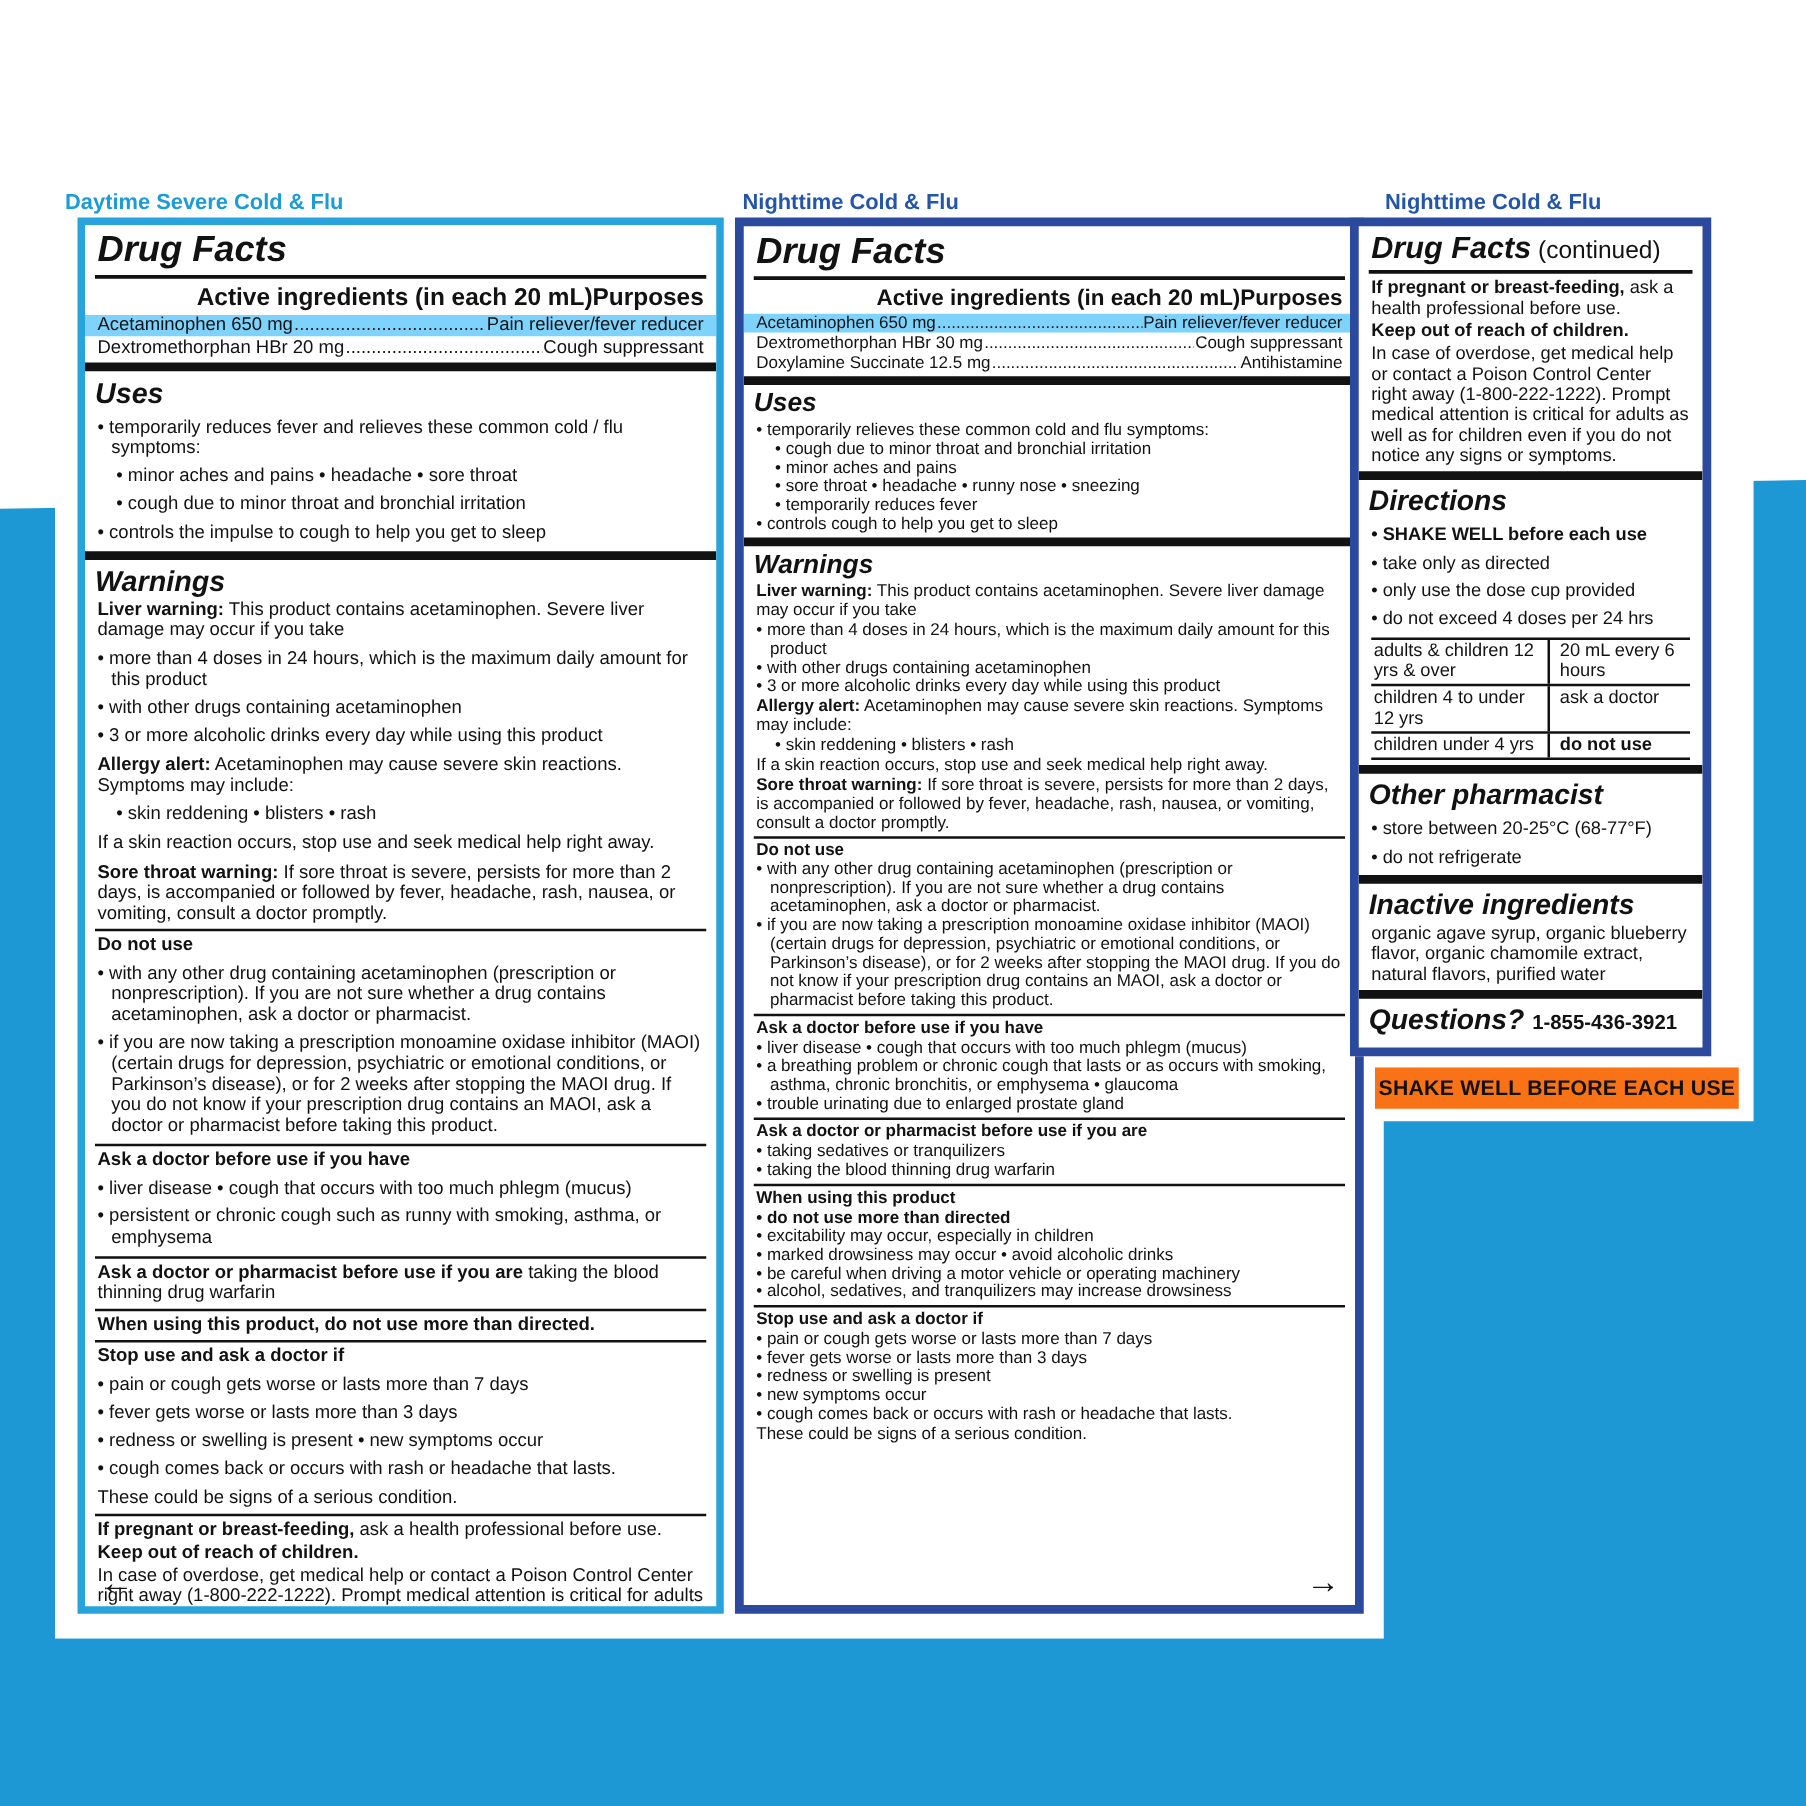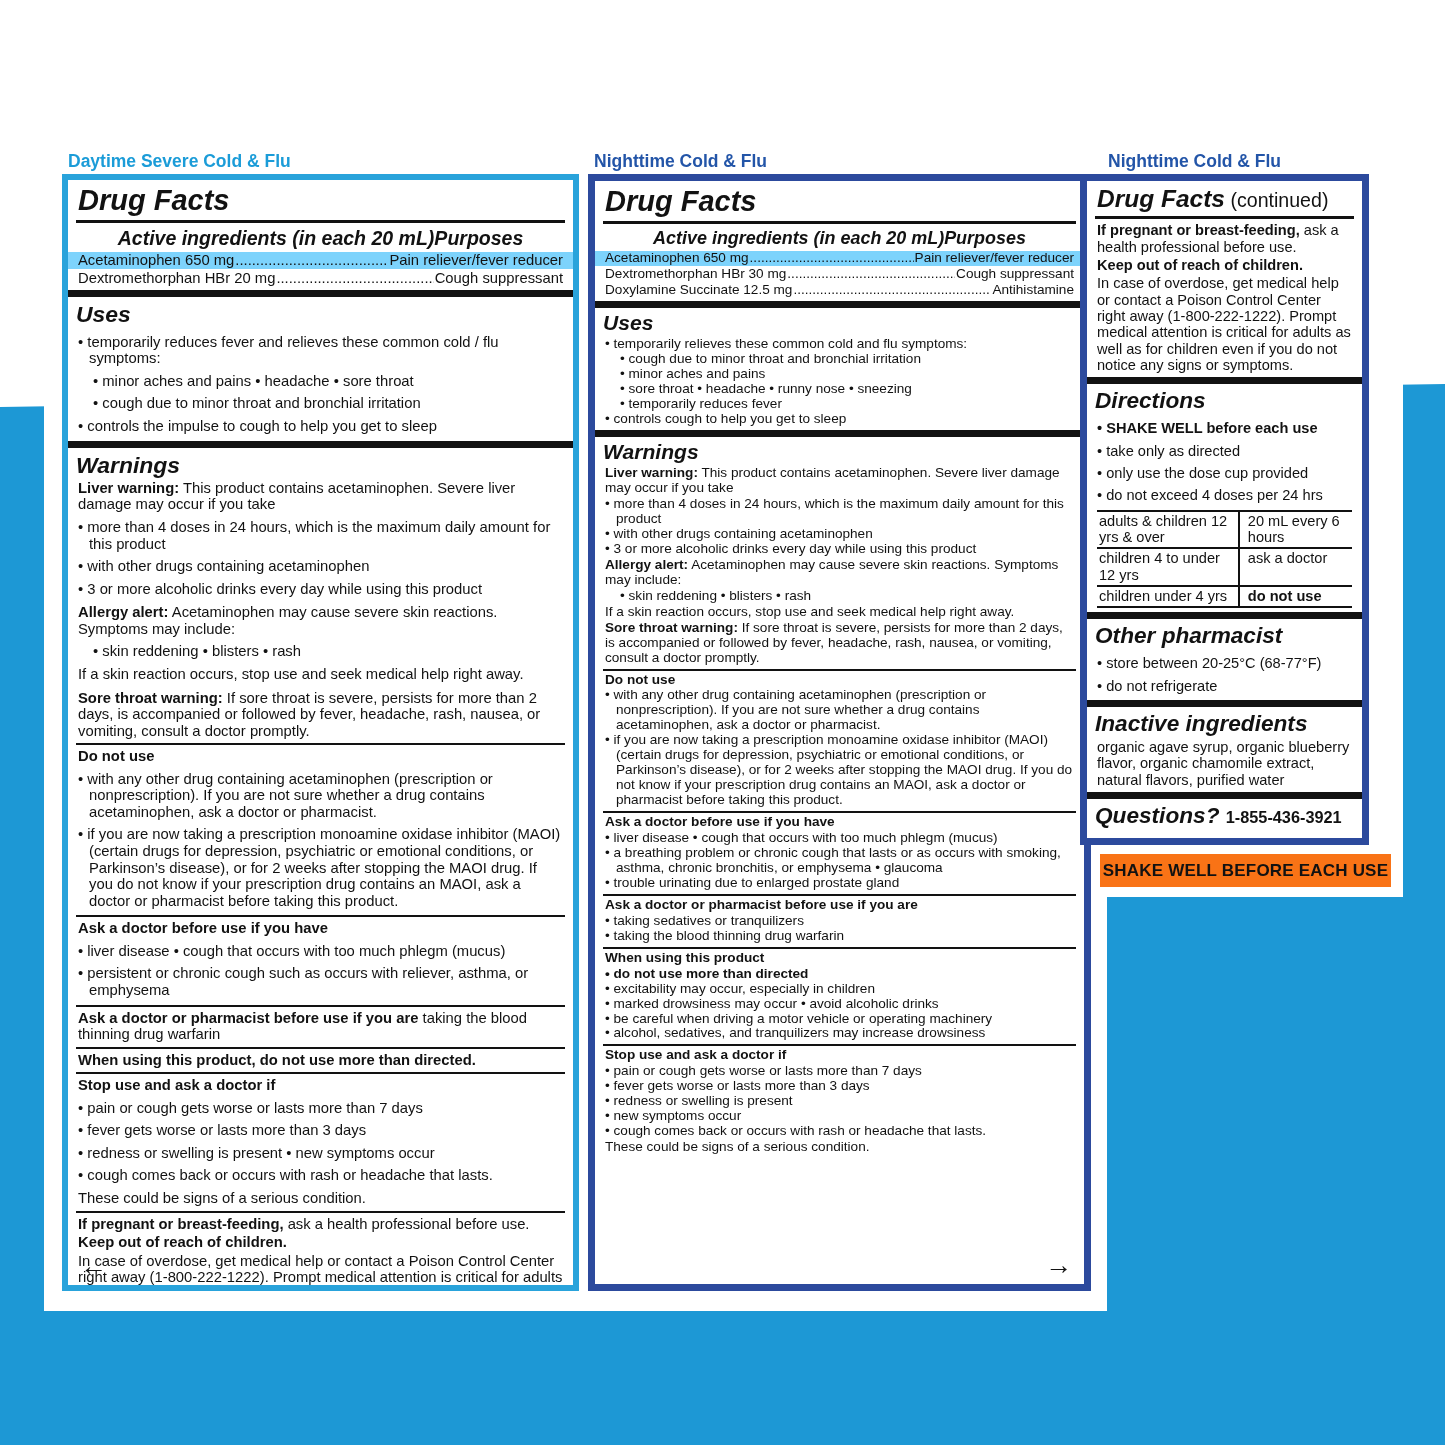--- a/index.html
+++ b/index.html
@@ -7,32 +7,32 @@
     width:1445px;height:1445px;position:relative;overflow:hidden;
     background:#ffffff;color:#121212;
     font-family:"Liberation Sans",sans-serif;
   }
   .backdrop{position:absolute;left:0;top:0;width:1445px;height:1445px;
     background:#1d98d5;
     clip-path:polygon(0 407px,1445px 384px,1445px 1445px,0 1445px);}
   .label-bg{position:absolute;left:0;top:0;width:1445px;height:1445px;background:#ffffff;
     clip-path:polygon(44px 0,1403px 0,1403px 897px,1107px 897px,1107px 1311px,44px 1311px);}
   .tab{position:absolute;top:151px;font-weight:bold;font-size:17.5px;white-space:nowrap}
-  .tab0{left:68px;color:#1b9cd8}
+  .tab0{left:52px;color:#1b9cd8}
   .tab1{left:594px;color:#2355a8}
   .tab2{left:1108px;color:#2355a8}
   .panel{position:absolute;top:174px;background:#fff;box-sizing:border-box;overflow:hidden}
   #panel-0{left:62px;width:517px;height:1117px;border:6px solid #29a3db;font-size:14.8px;line-height:1.12}
   #panel-1{left:588px;width:503px;height:1117px;border:7px solid #2c4a9d;font-size:13.6px;line-height:1.1}
   #panel-2{left:1080px;width:289px;height:671px;border:7px solid #2c4a9d;font-size:14.6px;line-height:1.12}
   .h1{font-weight:bold;font-style:italic;font-size:29px;line-height:1.15;
       margin:2px 8px 3px;padding:2px 2px 3px;border-bottom:3px solid #111}
   #panel-2 .h1{font-size:24.5px}
   .cont{font-style:normal;font-weight:normal;font-size:0.8em}
-  .cols{display:flex;justify-content:center;font-weight:bold;font-style:italic;
+  .cols{display:flex;justify-content:flex-end;font-weight:bold;
         font-size:1.32em;padding:2px 10px 1px}
   .ing{display:flex;align-items:baseline;padding:0 10px;margin:1px 0}
   .ing span{white-space:nowrap}
   .lead{flex:1;overflow:hidden;margin:0 1px}
   .lead::after{content:"......................................................................................................................................................"}
   .hl{background:#7dd3fc}
   .bar{height:7px;background:#121212;margin:4px 0}
   #panel-1 .bar{margin:3px 0}
   .hr{border-top:2px solid #121212;margin:4px 8px 3px}
   #panel-1 .hr{margin:3px 8px 2px}
@@ -99,21 +99,21 @@
     <div class="li li2">• skin reddening • blisters • rash</div>
     <div class="blk"><span>If a skin reaction occurs, stop use and seek medical help right away.</span></div>
     <div class="blk sp"><span class="b">Sore throat warning:</span><span> If sore throat is severe, persists for more than 2 days, is accompanied or followed by fever, headache, rash, nausea, or vomiting, consult a doctor promptly.</span></div>
     <div class="hr"></div>
     <div class="blk"><span class="b">Do not use</span></div>
     <div class="li">• with any other drug containing acetaminophen (prescription or nonprescription). If you are not sure whether a drug contains acetaminophen, ask a doctor or pharmacist.</div>
     <div class="li">• if you are now taking a prescription monoamine oxidase inhibitor (MAOI) (certain drugs for depression, psychiatric or emotional conditions, or Parkinson’s disease), or for 2 weeks after stopping the MAOI drug. If you do not know if your prescription drug contains an MAOI, ask a doctor or pharmacist before taking this product.</div>
     <div class="hr"></div>
     <div class="blk"><span class="b">Ask a doctor before use if you have</span></div>
     <div class="li">• liver disease • cough that occurs with too much phlegm (mucus)</div>
-    <div class="li">• persistent or chronic cough such as occurs with reliever, asthma, or emphysema</div>
+    <div class="li">• persistent or chronic cough such as runny with smoking, asthma, or emphysema</div>
     <div class="hr"></div>
     <div class="blk"><span class="b">Ask a doctor or pharmacist before use if you are</span><span> taking the blood thinning drug warfarin</span></div>
     <div class="hr"></div>
     <div class="blk"><span class="b">When using this product, do not use more than directed.</span></div>
     <div class="hr"></div>
     <div class="blk"><span class="b">Stop use and ask a doctor if</span></div>
     <div class="li">• pain or cough gets worse or lasts more than 7 days</div>
     <div class="li">• fever gets worse or lasts more than 3 days</div>
     <div class="li">• redness or swelling is present • new symptoms occur</div>
     <div class="li">• cough comes back or occurs with rash or headache that lasts.</div>

